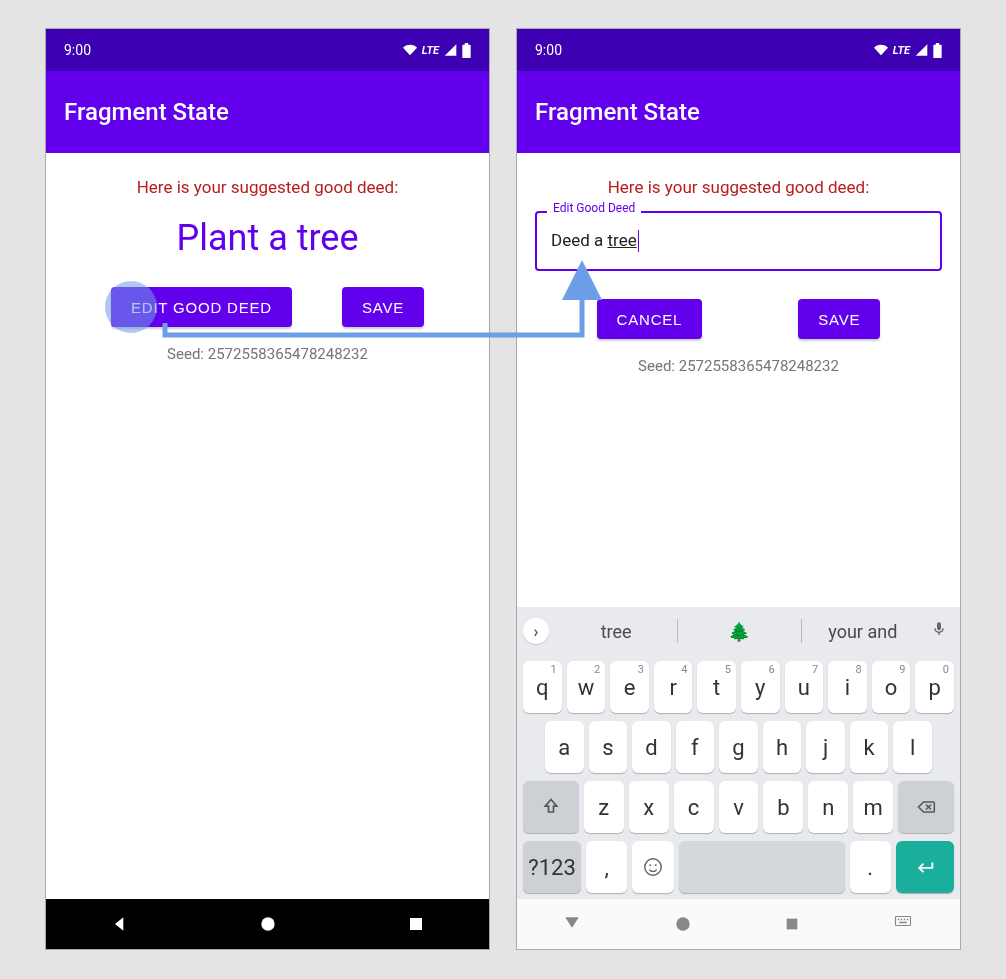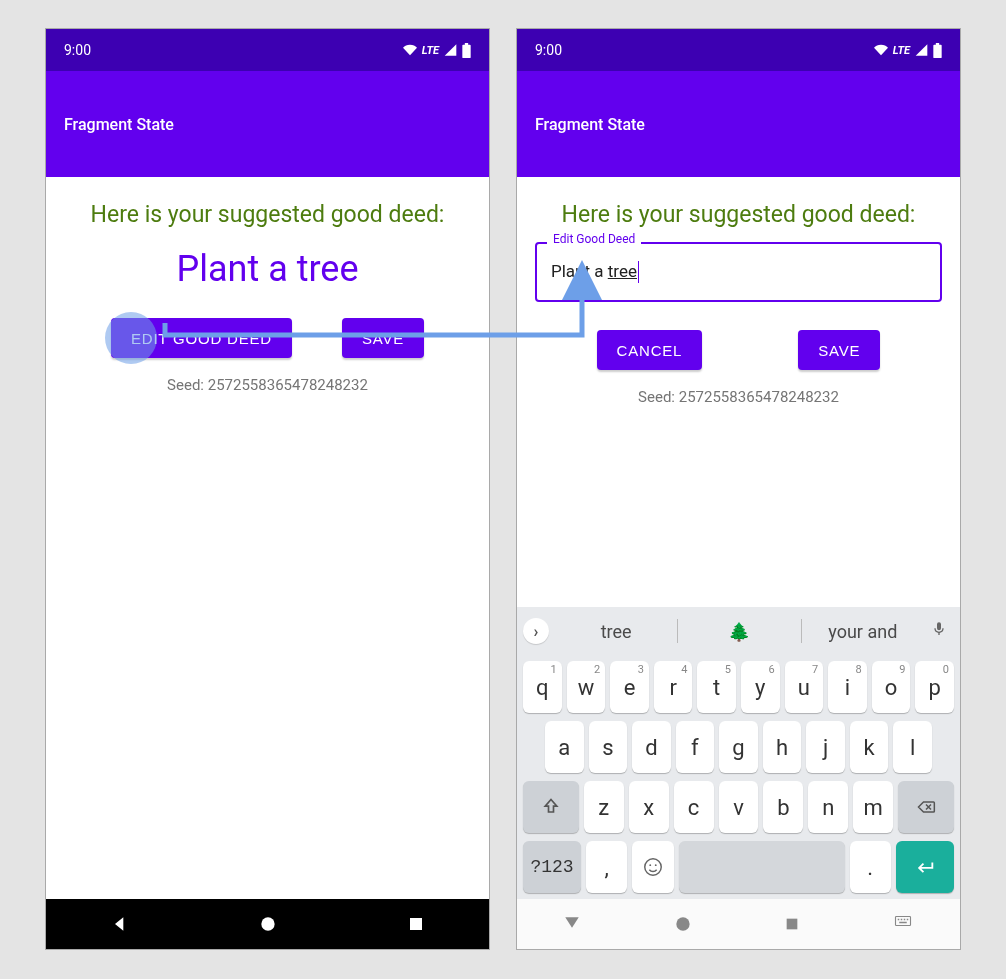--- a/index.html
+++ b/index.html
@@ -58,38 +58,38 @@
   .status-icons { display:flex; align-items:center; gap:4px; font-size:13px;font-style:italic; }
   .status-icons svg { fill:#fff; }
 
   
   .app-bar {
     height: 74px;
     background: var(--purple);
     color: #fff;
     display: flex;
     align-items: center;
-    padding: 16px 18px;
-    font-size: 16px;
+    padding: 4px 18px;
+    font-size: 24px;
     font-weight: 500;
   }
 
   
   .content {
     flex: 1;
     position: relative;
     background: #fff;
     padding: 20px 18px 0 18px;
     display: flex;
     flex-direction: column;
     align-items: center;
   }
   .prompt {
-    font-size: 23px;
-    color: #4d7c0f;
+    font-size: 17px;
+    color: #b91c1c;
     margin-top: 4px;
   }
   .big-deed {
     font-size: 36px;
     color: var(--purple);
     margin-top: 20px;
     font-weight: 400;
   }
   .btn-row {
     display:flex;
@@ -302,21 +302,21 @@
     </div>
     <div class="app-bar">
       <span>Fragment State</span>
     </div>
     <div class="content">
       <div class="prompt">Here is your suggested good deed:</div>
       <div class="edit-wrap">
         <div class="edit-label">Edit Good Deed</div>
         <div class="edit-field">
           <span class="edit-value">
-            <span>Plant a </span><span class="underline">tree</span><span class="caret"></span>
+            <span>Deed a </span><span class="underline">tree</span><span class="caret"></span>
           </span>
         </div>
       </div>
       <div class="btn-row" style="gap:96px;">
         <button class="btn">CANCEL</button>
         <button class="btn">SAVE</button>
       </div>
       <div class="seed">Seed: 2572558365478248232</div>
     </div>
 
@@ -372,21 +372,21 @@
             <div class="key">n</div>
             <div class="key">m</div>
             <div class="key dark wide">
               <svg width="24" height="20" viewBox="0 0 24 24" fill="none" stroke="#555" stroke-width="1.8">
                 <path d="M21 6H9l-6 6 6 6h12a1 1 0 0 0 1-1V7a1 1 0 0 0-1-1z"></path>
                 <path d="M12 9l6 6M18 9l-6 6"></path>
               </svg>
             </div>
           </div>
         <div class="kb-row">
-          <div class="key dark wide" style="font-size:18px;font-family:Liberation Mono, monospace;">?123</div>
+          <div class="key dark wide" style="font-size:22px;">?123</div>
           <div class="key">,</div>
           <div class="key">
             <svg width="22" height="22" viewBox="0 0 24 24" fill="none" stroke="#666" stroke-width="1.6">
                 <circle cx="12" cy="12" r="9"></circle>
                 <circle cx="9" cy="10" r="1" fill="#666" stroke="none"></circle>
                 <circle cx="15" cy="10" r="1" fill="#666" stroke="none"></circle>
                 <path d="M8 15c1 1.3 2.5 2 4 2s3-.7 4-2"></path>
               </svg>
           </div>
           <div class="key space"></div>

